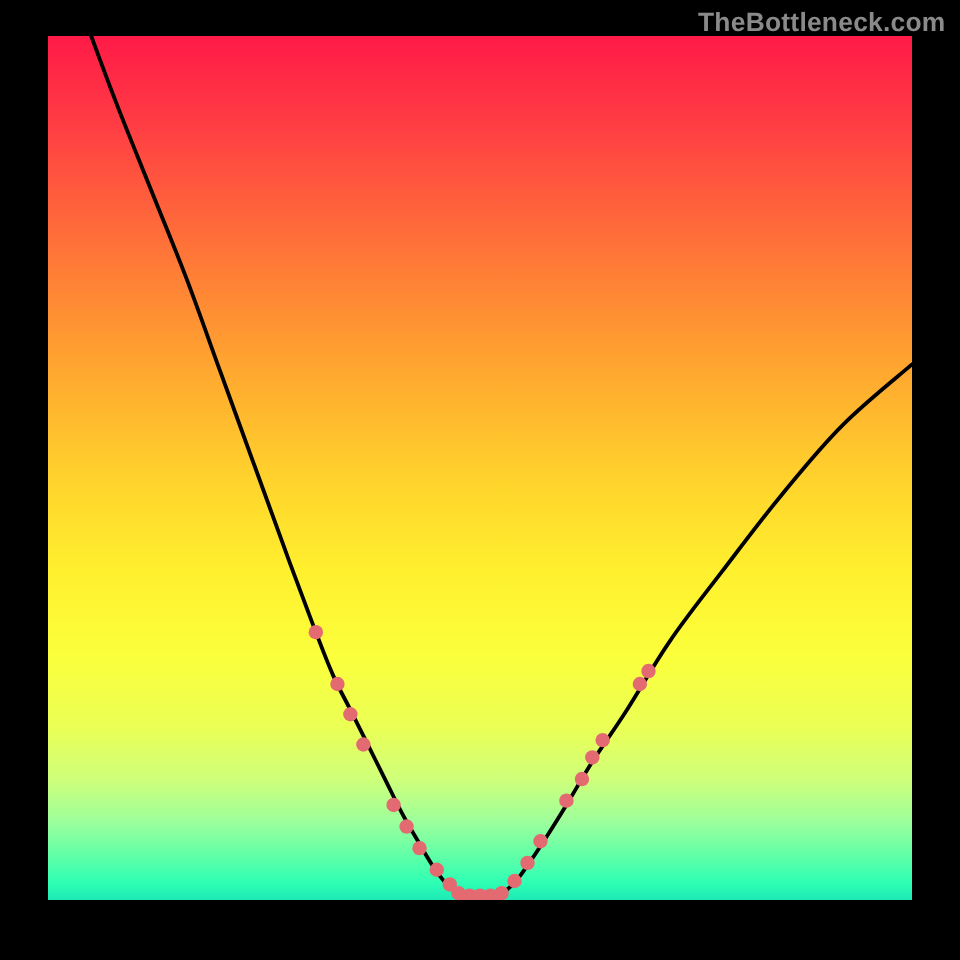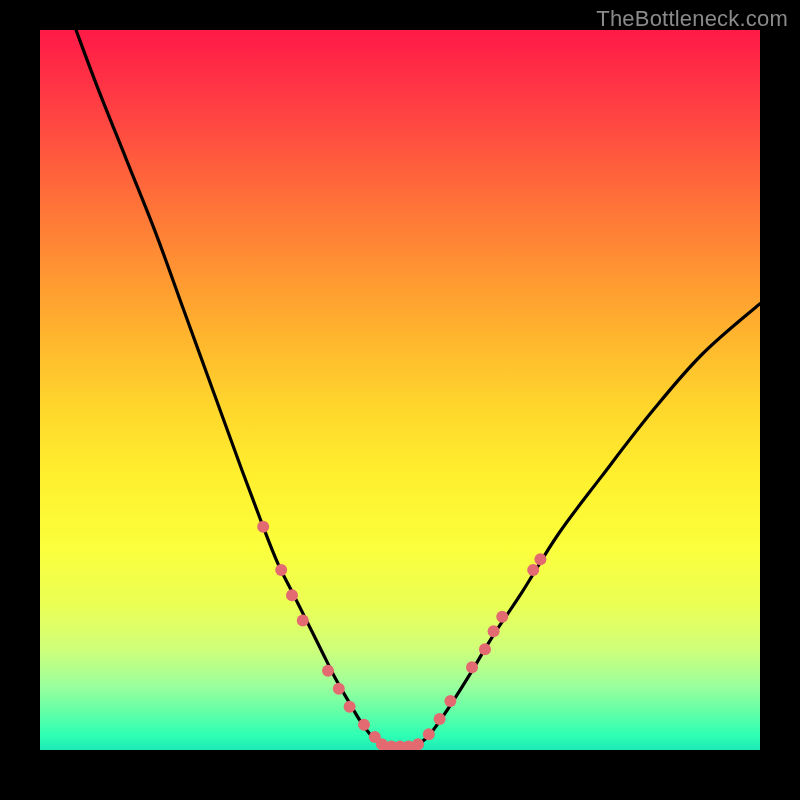--- a/index.html
+++ b/index.html
@@ -39,21 +39,21 @@
       #2effb4 98%,
       #1de9b6 100%
     );
   }
   .watermark {
     position: absolute;
     top: 6px;
     right: 12px;
     color: #8a8a8a;
     font-size: 22px;
-    font-weight: 400;
+    font-weight: 700;
     letter-spacing: 0.2px;
     user-select: none;
   }
   svg {
     position: absolute;
     left: 0;
     top: 0;
   }
 </style>
 </head>

